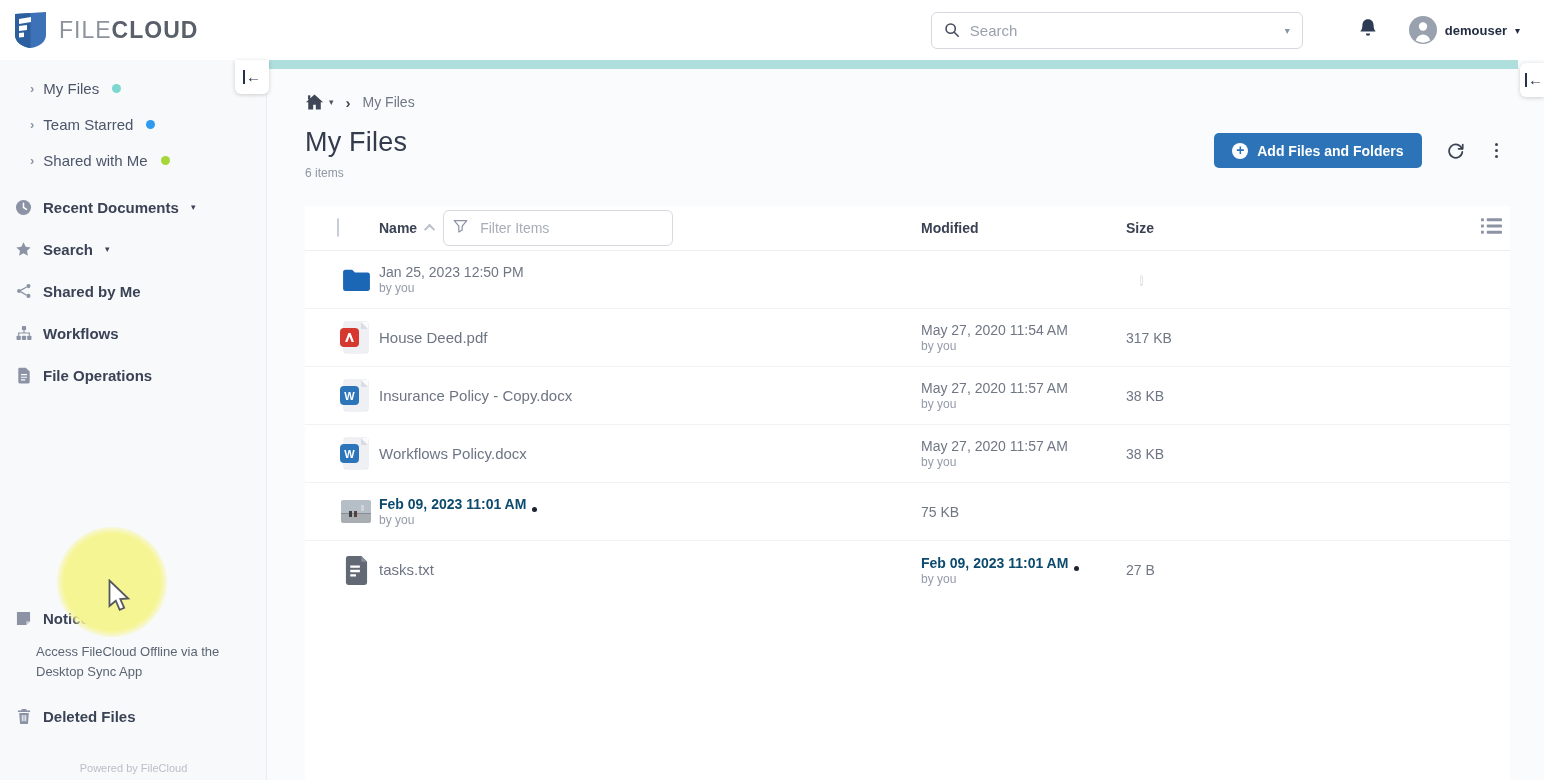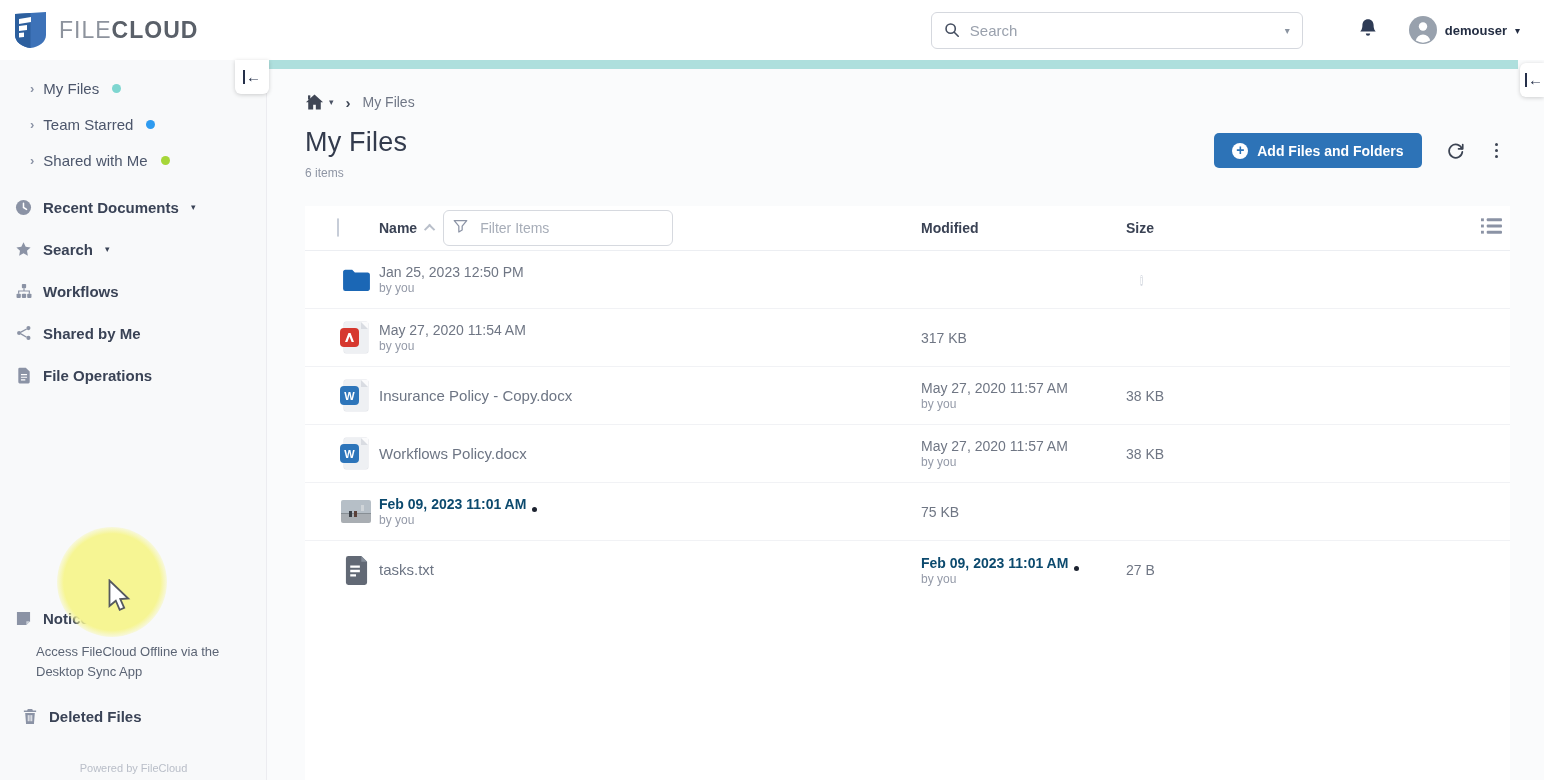--- a/index.html
+++ b/index.html
@@ -41,21 +41,21 @@
   .nav-caret { font-size:9px; color:#3a4356; margin-left:2px; }
   .child-row { display:flex; align-items:center; height:36px; padding-left:30px; gap:9px; cursor:pointer; }
   .chev { color:#8b93a5; font-size:13px; font-weight:600; }
   .child-label { font-size:15px; color:#4c566b; }
   .dot { width:9px; height:9px; border-radius:50%; margin-left:4px; }
   .icon16 { width:19px; display:flex; justify-content:center; }
 
   .sidebar-bottom { position:absolute; left:0; right:0; bottom:0; }
   .notice-row { display:flex; align-items:center; height:28px; padding-left:14px; gap:10px; cursor:pointer; }
   .notice-text { margin:10px 18px 14px 36px; font-size:13px; line-height:20px; color:#5c6575; }
-  .deleted-row { display:flex; align-items:center; height:40px; padding-left:20px; gap:10px; cursor:pointer; }
+  .deleted-row { display:flex; align-items:center; height:40px; padding-left:14px; gap:10px; cursor:pointer; }
   .powered { text-align:center; font-size:11px; color:#b9bec8; padding:26px 0 6px; }
 
   .click-highlight { position:absolute; left:57px; top:467px; width:110px; height:110px;
     border-radius:50%; background:radial-gradient(circle, #f6f593 62%, rgba(246,245,147,0) 74%);
     pointer-events:none; z-index:4; }
   .cursor-arrow { position:absolute; left:48px; top:52px; }
 
   
   .main { flex:1; position:relative; background:#fafbfc; display:flex; flex-direction:column; }
   .loadbar { height:9px; width:calc(100% - 26px); }
@@ -216,44 +216,44 @@
               <path fill="#8b93a5" d="M9 1.3l2.3 4.8 5.2.7-3.8 3.6.9 5.2L9 13.1l-4.6 2.5.9-5.2L1.5 6.8l5.2-.7z"></path>
             </svg>
         </span>
         <span class="nav-label">Search</span>
         <span class="nav-caret">▾</span>
       </div>
 
       <div class="nav-row group">
         <span class="icon16">
           <svg width="16" height="16" viewBox="0 0 18 18">
+              <g fill="#8b93a5">
+                <circle cx="14" cy="3.5" r="2.3"></circle>
+                <circle cx="3.5" cy="9" r="2.3"></circle>
+                <circle cx="14" cy="14.5" r="2.3"></circle>
+              </g>
+              <path d="M5.5 8 12 4.5M5.5 10 12 13.8" stroke="#8b93a5" stroke-width="1.5"></path>
+            </svg>
+        </span>
+        <span class="nav-label">Shared by Me</span>
+      </div>
+
+      <div class="nav-row group">
+        <span class="icon16">
+          <svg width="16" height="16" viewBox="0 0 18 18">
               <path d="M9 6v3M3 12V9h12v3" stroke="#8b93a5" stroke-width="1.3" fill="none"></path>
               <g fill="#8b93a5">
                 <rect x="6.6" y="1" width="4.8" height="4.8" rx="1"></rect>
                 <rect x="0.6" y="12" width="4.8" height="4.8" rx="1"></rect>
                 <rect x="6.6" y="12" width="4.8" height="4.8" rx="1"></rect>
                 <rect x="12.6" y="12" width="4.8" height="4.8" rx="1"></rect>
               </g>
             </svg>
         </span>
         <span class="nav-label">Workflows</span>
-      </div>
-
-      <div class="nav-row group">
-        <span class="icon16">
-          <svg width="16" height="16" viewBox="0 0 18 18">
-              <g fill="#8b93a5">
-                <circle cx="14" cy="3.5" r="2.3"></circle>
-                <circle cx="3.5" cy="9" r="2.3"></circle>
-                <circle cx="14" cy="14.5" r="2.3"></circle>
-              </g>
-              <path d="M5.5 8 12 4.5M5.5 10 12 13.8" stroke="#8b93a5" stroke-width="1.5"></path>
-            </svg>
-        </span>
-        <span class="nav-label">Shared by Me</span>
       </div>
 
       <div class="nav-row group">
         <span class="icon16">
           <svg width="14" height="17" viewBox="0 0 16 18">
               <path fill="#8b93a5" d="M1.5 1.5A1.5 1.5 0 0 1 3 0h7l4.5 4.5V16.5A1.5 1.5 0 0 1 13 18H3a1.5 1.5 0 0 1-1.5-1.5z"></path>
               <path d="M4.5 8h7M4.5 11h7M4.5 14h5" stroke="#fff" stroke-width="1.2"></path>
             </svg>
         </span>
         <span class="nav-label">File Operations</span>
@@ -389,20 +389,21 @@
 
       <span class="page-ic pdf-ic">
         <span class="badge" style="background:#d6382f">
           <svg width="13" height="13" viewBox="0 0 16 16">
                       <path d="M2.5 13.5 6.7 2.5h2.6l4.2 11h-2.9L8 6.8l-2.6 6.7z" fill="#fff"></path>
                     </svg>
         </span>
       </span>
 
     </div>
+    <div><span class="row-name">House Deed.pdf</span></div>
     <div class="mod-cell">
       <span class="mod-line">
         <span class="mod-text">May 27, 2020 11:54 AM</span>
 
       </span>
       <span class="by-line">by you</span>
     </div>
     <div><span class="size-cell">317 KB</span></div>
     <div><i class="row-info">i</i></div>
   </div>

